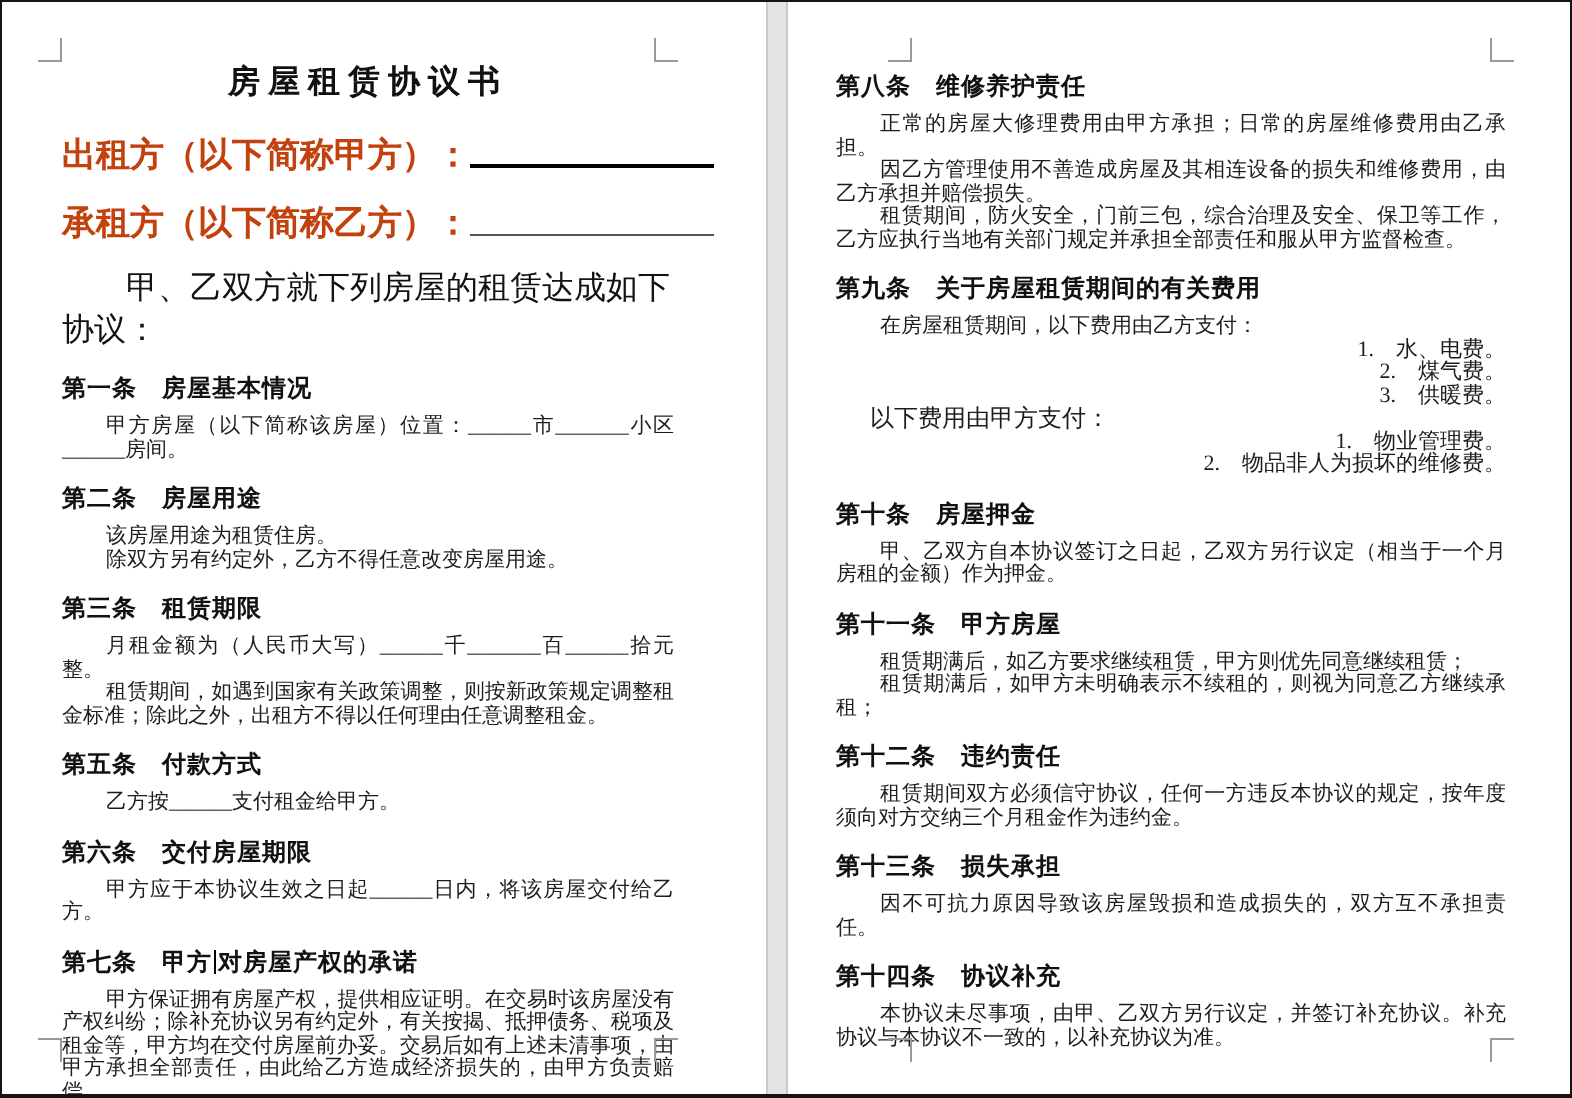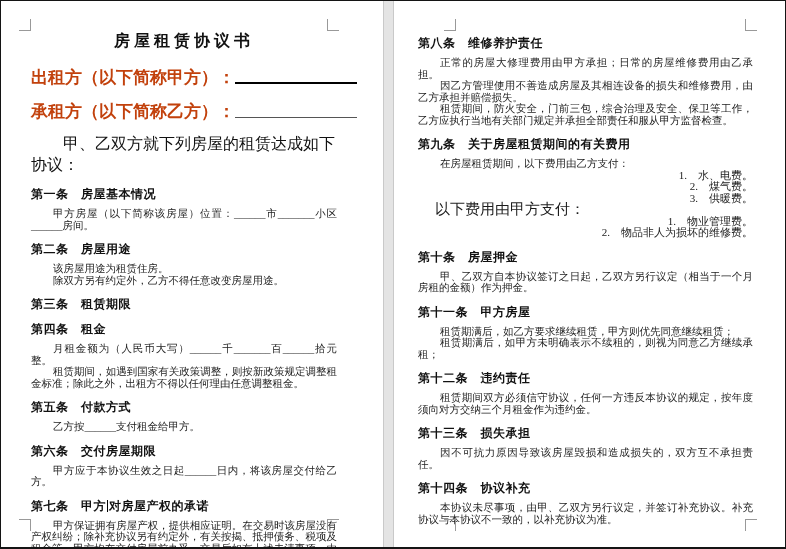--- a/index.html
+++ b/index.html
@@ -52,21 +52,21 @@
   .intro{font-size:16px;font-weight:normal;margin:6px 0 0;text-indent:2em;color:#111;}
   .sec{
     font-size:12px;font-weight:bold;letter-spacing:0.5px;
     margin:11px 0 7px;line-height:14px;color:#111;
   }
   .para{
     font-size:10.5px;line-height:11.5px;margin:0;
     text-indent:2.1em;text-align:justify;
   }
   .li{font-size:11px;line-height:11.5px;margin:0 0 0 17px;text-align:right;}
-  .li-label{font-size:15px;line-height:11.5px;margin:0 0 0 17px;}
+  .li-label{font-size:12px;line-height:11.5px;margin:0 0 0 17px;}
   .caret{
     display:inline-block;width:1px;height:12px;background:#000;
     vertical-align:-2px;margin:0 1px;
   }
 </style>
 </head>
 <body>
 
 <div class="frame">
   <div class="spread">
@@ -90,21 +90,20 @@
 
       <h2 class="sec">第一条　房屋基本情况</h2>
       <p class="para">甲方房屋（以下简称该房屋）位置：______市_______小区______房间。</p>
 
       <h2 class="sec">第二条　房屋用途</h2>
       <p class="para">该房屋用途为租赁住房。</p>
       <p class="para">除双方另有约定外，乙方不得任意改变房屋用途。</p>
 
       <h2 class="sec">第三条　租赁期限</h2>
 
-      <h2 class="sec">第四条　租金</h2>
       <p class="para">月租金额为（人民币大写）______千_______百______拾元整。</p>
       <p class="para">租赁期间，如遇到国家有关政策调整，则按新政策规定调整租金标准；除此之外，出租方不得以任何理由任意调整租金。</p>
 
       <h2 class="sec">第五条　付款方式</h2>
       <p class="para">乙方按______支付租金给甲方。</p>
 
       <h2 class="sec">第六条　交付房屋期限</h2>
       <p class="para">甲方应于本协议生效之日起______日内，将该房屋交付给乙方。</p>
 
       <h2 class="sec"><span>第七条　甲方</span><span class="caret"></span><span>对房屋产权的承诺</span></h2>

